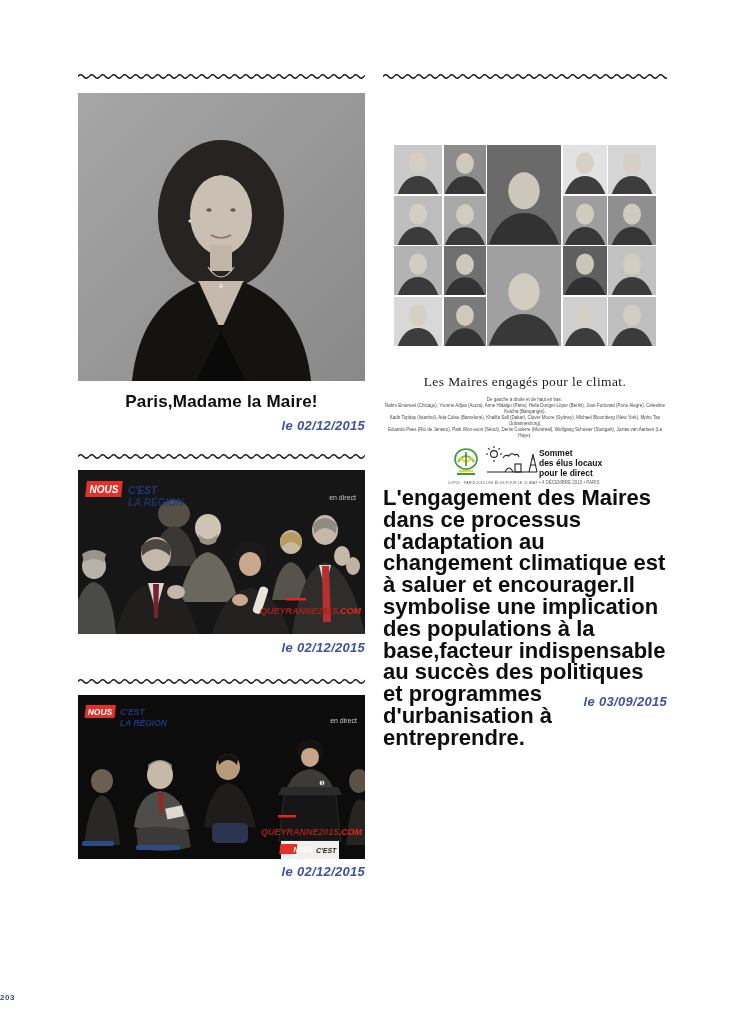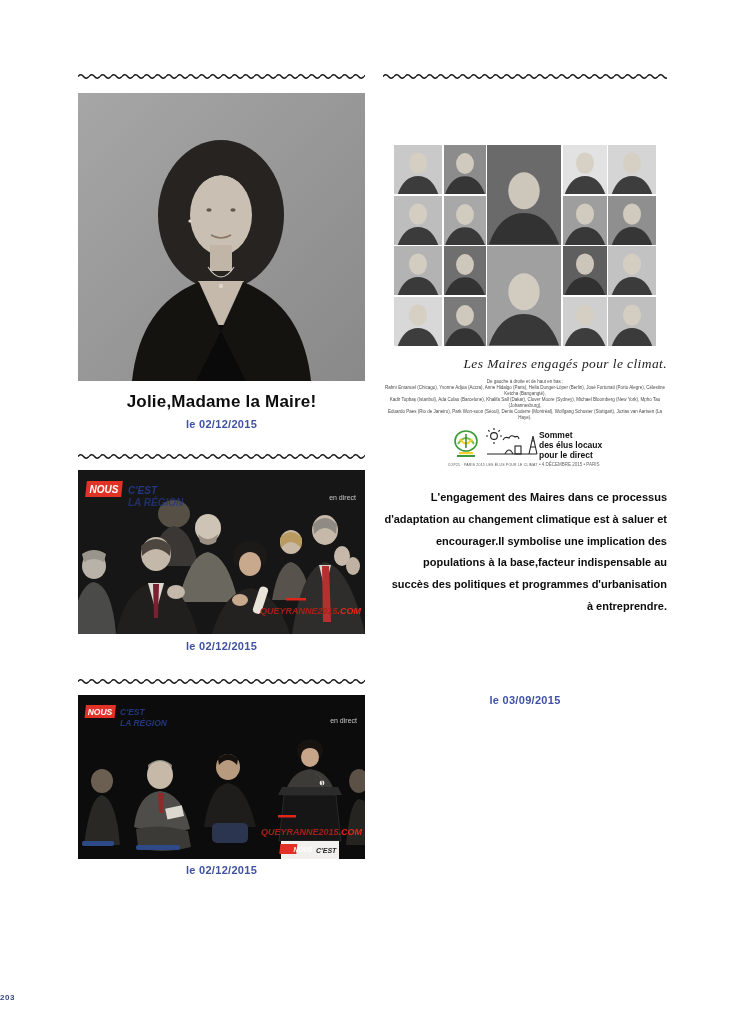--- a/index.html
+++ b/index.html
@@ -4,28 +4,28 @@
 <style>
   html,body{margin:0;padding:0;background:#ffffff;font-family:"Liberation Sans",sans-serif;}
   .page{position:relative;width:748px;height:1024px;background:#fff;overflow:hidden;}
   .col{position:absolute;top:0;}
   .col-left{left:78px;width:287px;}
   .col-right{left:383px;width:284px;}
   .abs{position:absolute;left:0;width:100%;}
   .wave{display:block;height:8px;width:100%;}
   .photo{display:block;width:100%;}
   .caption-main{font-size:17px;font-weight:bold;color:#0d0d0d;text-align:center;letter-spacing:.2px;}
-  .post-date{font-size:11px;font-weight:bold;color:#3f51a3;text-align:center;letter-spacing:.3px;}
-  .engagement{font-size:11px;font-weight:bold;color:#0d0d0d;text-align:right;line-height:21.8px;}
+  .post-date{font-size:13px;font-weight:bold;font-style:italic;color:#3f51a3;text-align:right;letter-spacing:.3px;}
+  .engagement{font-size:22px;font-weight:bold;color:#0d0d0d;text-align:left;line-height:21.8px;}
   .collage{width:262px;margin:0 auto;display:grid;grid-template-columns:48px 42px 1fr 44px 48px;grid-auto-rows:49px;gap:1.5px;background:#fff;}
   .tile{position:relative;overflow:hidden;}
   .tile svg{position:absolute;left:0;top:0;width:100%;height:100%;}
   .tile.b1{grid-column:3;grid-row:1/3;}
   .tile.b2{grid-column:3;grid-row:3/5;}
-  .collage-caption{margin-top:10px;text-align:right;font-family:"Liberation Serif",serif;font-size:13.5px;color:#1c1c1c;letter-spacing:.4px;font-style:italic;}
+  .collage-caption{margin-top:28px;text-align:center;font-family:"Liberation Serif",serif;font-size:13.5px;color:#1c1c1c;letter-spacing:.4px;}
   .fineprint{margin-top:7px;text-align:center;color:#4a4a4a;font-size:4.5px;line-height:6px;}
   .logos{margin-top:7px;display:flex;justify-content:center;align-items:flex-start;}
   .logo-box{text-align:center;}
   .logo-sub{font-size:3.5px;color:#555;margin-top:1px;letter-spacing:.2px;}
   .summit-text{text-align:left;padding-top:2px;}
   .summit-line{font-size:8.5px;font-weight:bold;color:#111;line-height:10px;}
   .summit-sub{font-size:4.5px;color:#666;margin-top:2px;}
   .page-number{position:absolute;left:0;top:993px;width:100%;font-size:8px;font-weight:bold;color:#39497e;letter-spacing:.5px;}
   svg text{font-family:"Liberation Sans",sans-serif;}
 </style>
@@ -65,21 +65,21 @@
       <rect x="132" y="152" width="22" height="26" fill="#c0b5a7"></rect>
       <polygon points="120,188 166,188 143,236" fill="#c4b9ab"></polygon>
       <polygon points="118,232 168,232 178,288 108,288" fill="#0a0a0a"></polygon>
       <path d="M54 288 Q62 212 121 189 L143 238 L118 288 Z" fill="#15130f"></path>
       <path d="M233 288 Q225 212 165 189 L143 238 L168 288 Z" fill="#15130f"></path>
       <path d="M130 174 Q143 194 156 174" stroke="#d8d0c4" stroke-width="1.1" fill="none"></path>
       <circle cx="143" cy="193" r="2.2" fill="#ded6ca"></circle>
       <circle cx="112" cy="128" r="1.6" fill="#e3dccf"></circle>
     </svg>
 
-    <div class="caption-main abs" style="top:392px">Jolie,Madame la Maire!</div>
+    <div class="caption-main abs" style="top:392px">Paris,Madame la Maire!</div>
     <div class="post-date abs" style="top:418px">le 02/12/2015</div>
 
     <svg class="wave abs" style="top:452px">
         <rect width="100%" height="100%" fill="url(#wavepat)"></rect>
       </svg>
 
     <svg class="photo abs" style="top:470px" viewBox="0 0 287 164">
       <rect width="287" height="164" fill="#161616"></rect>
 
       <ellipse cx="96" cy="44" rx="16" ry="14" fill="#564f46"></ellipse>

